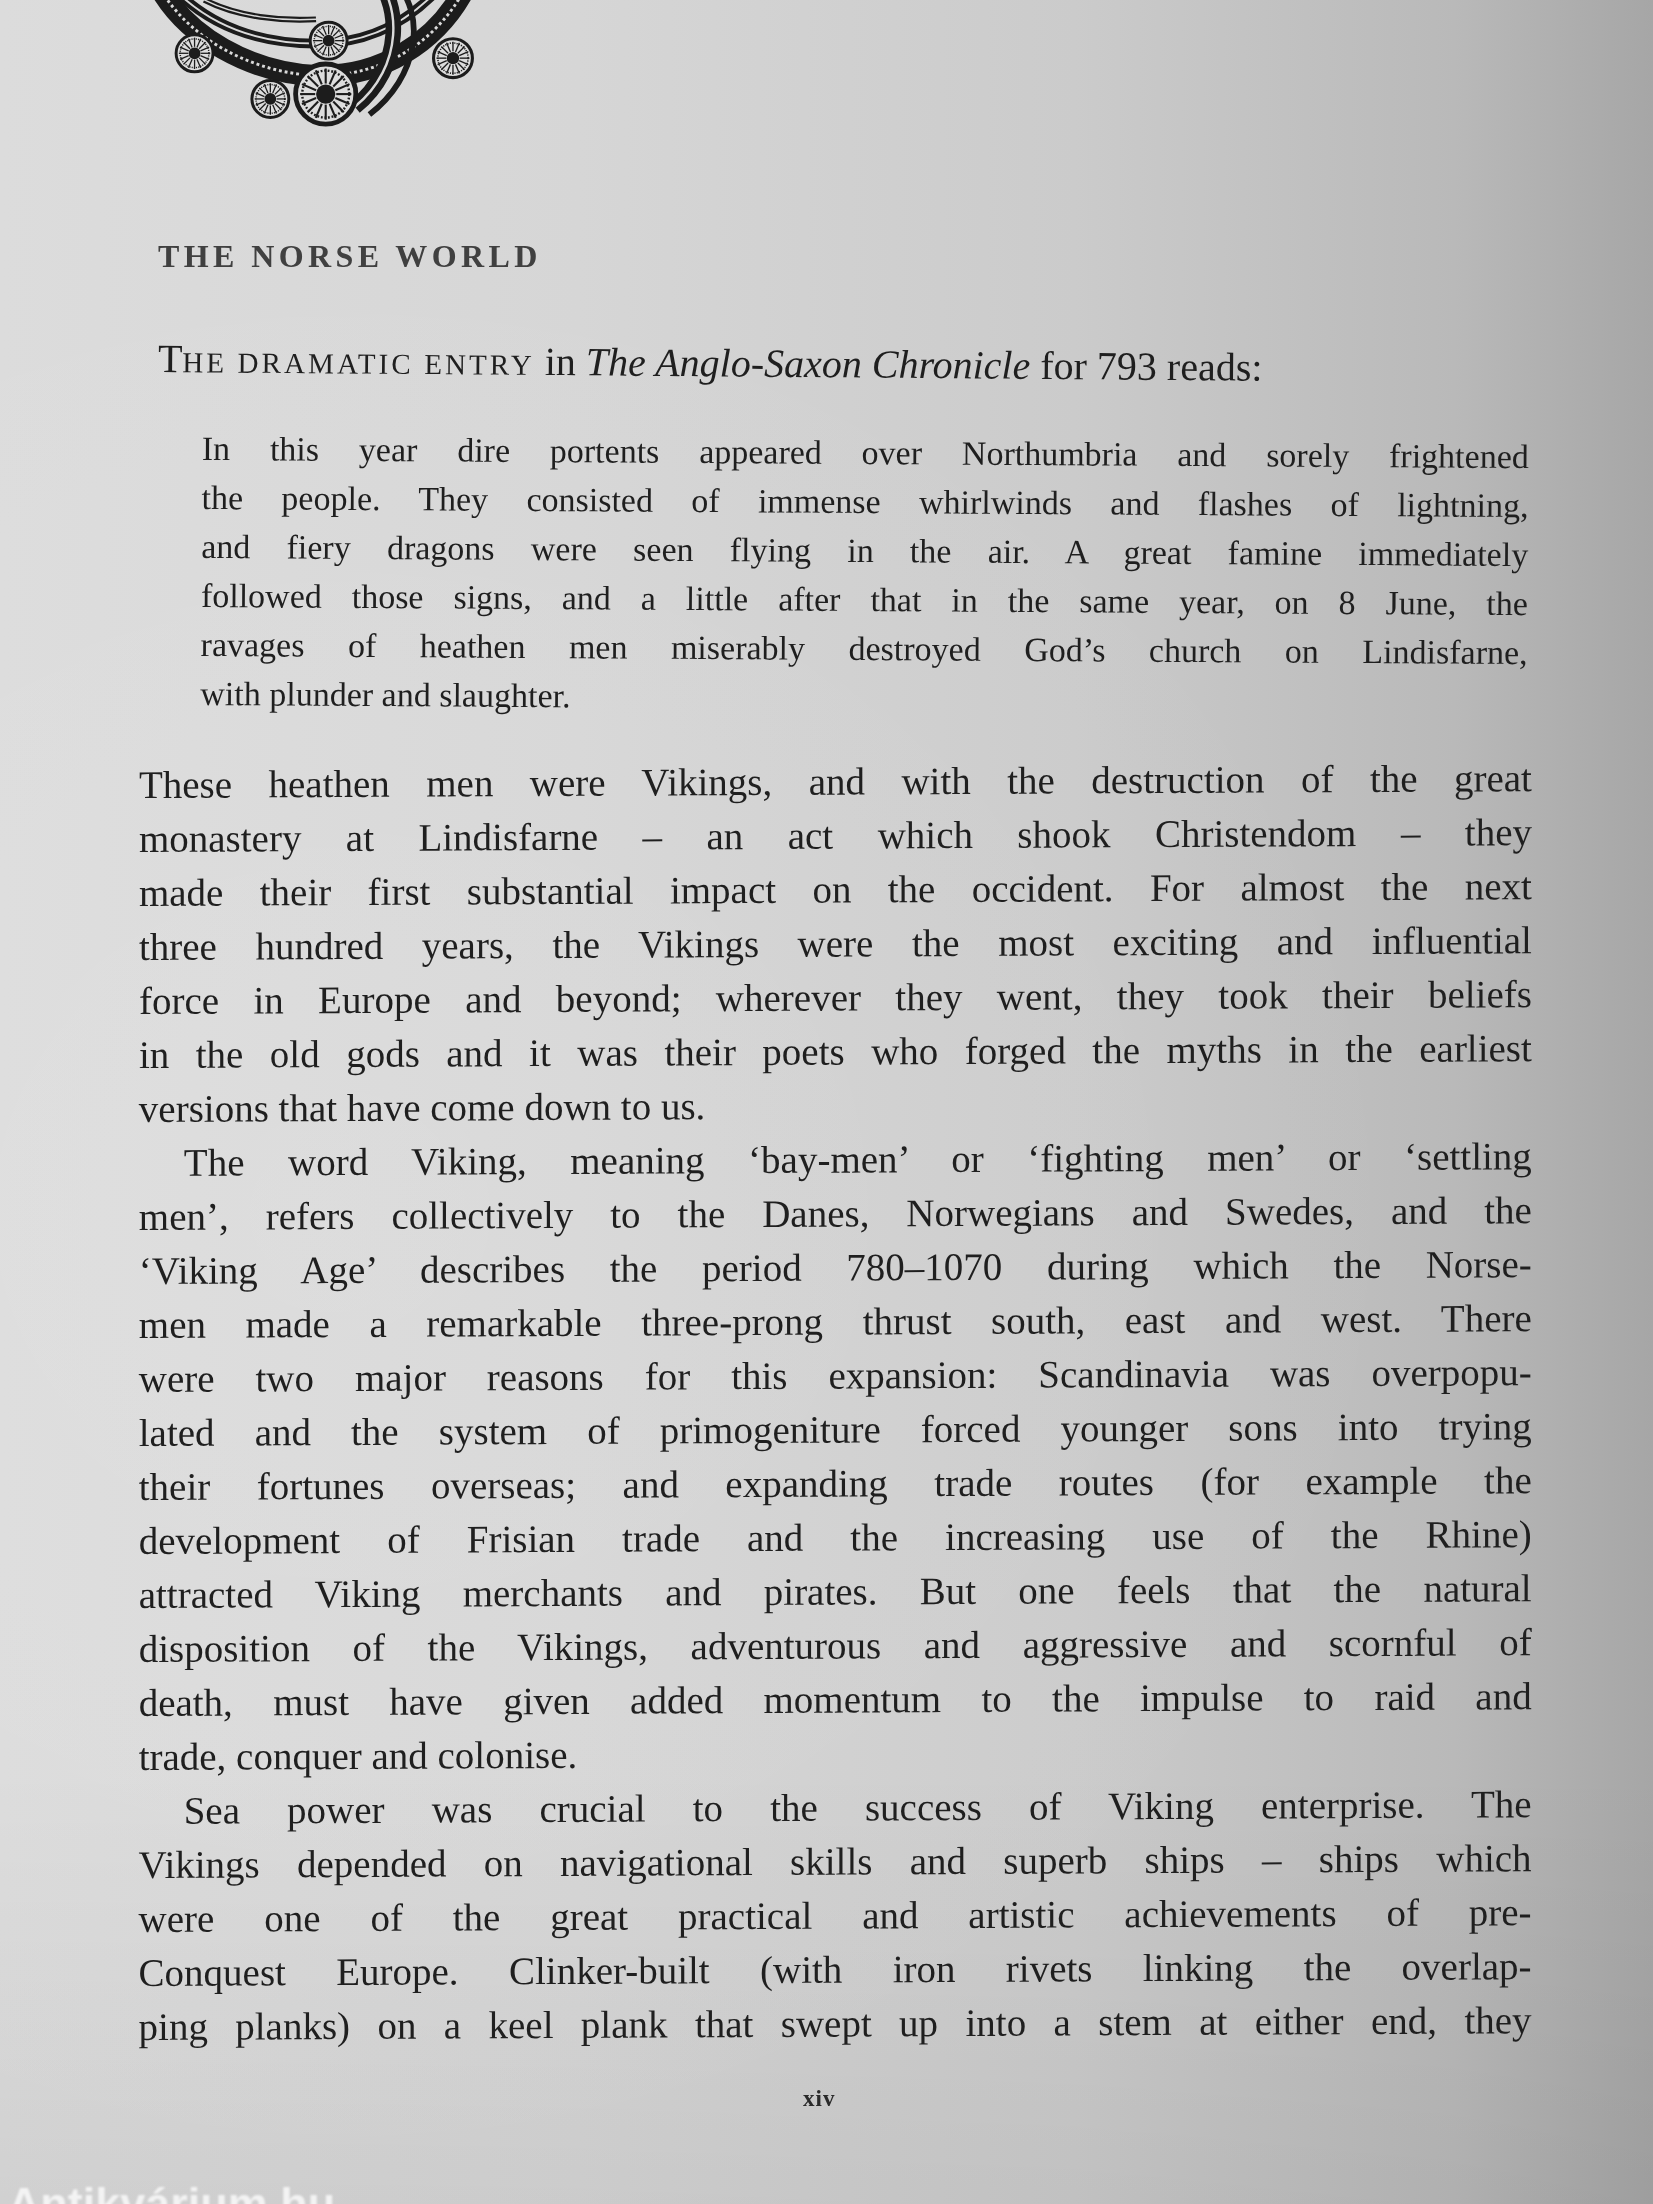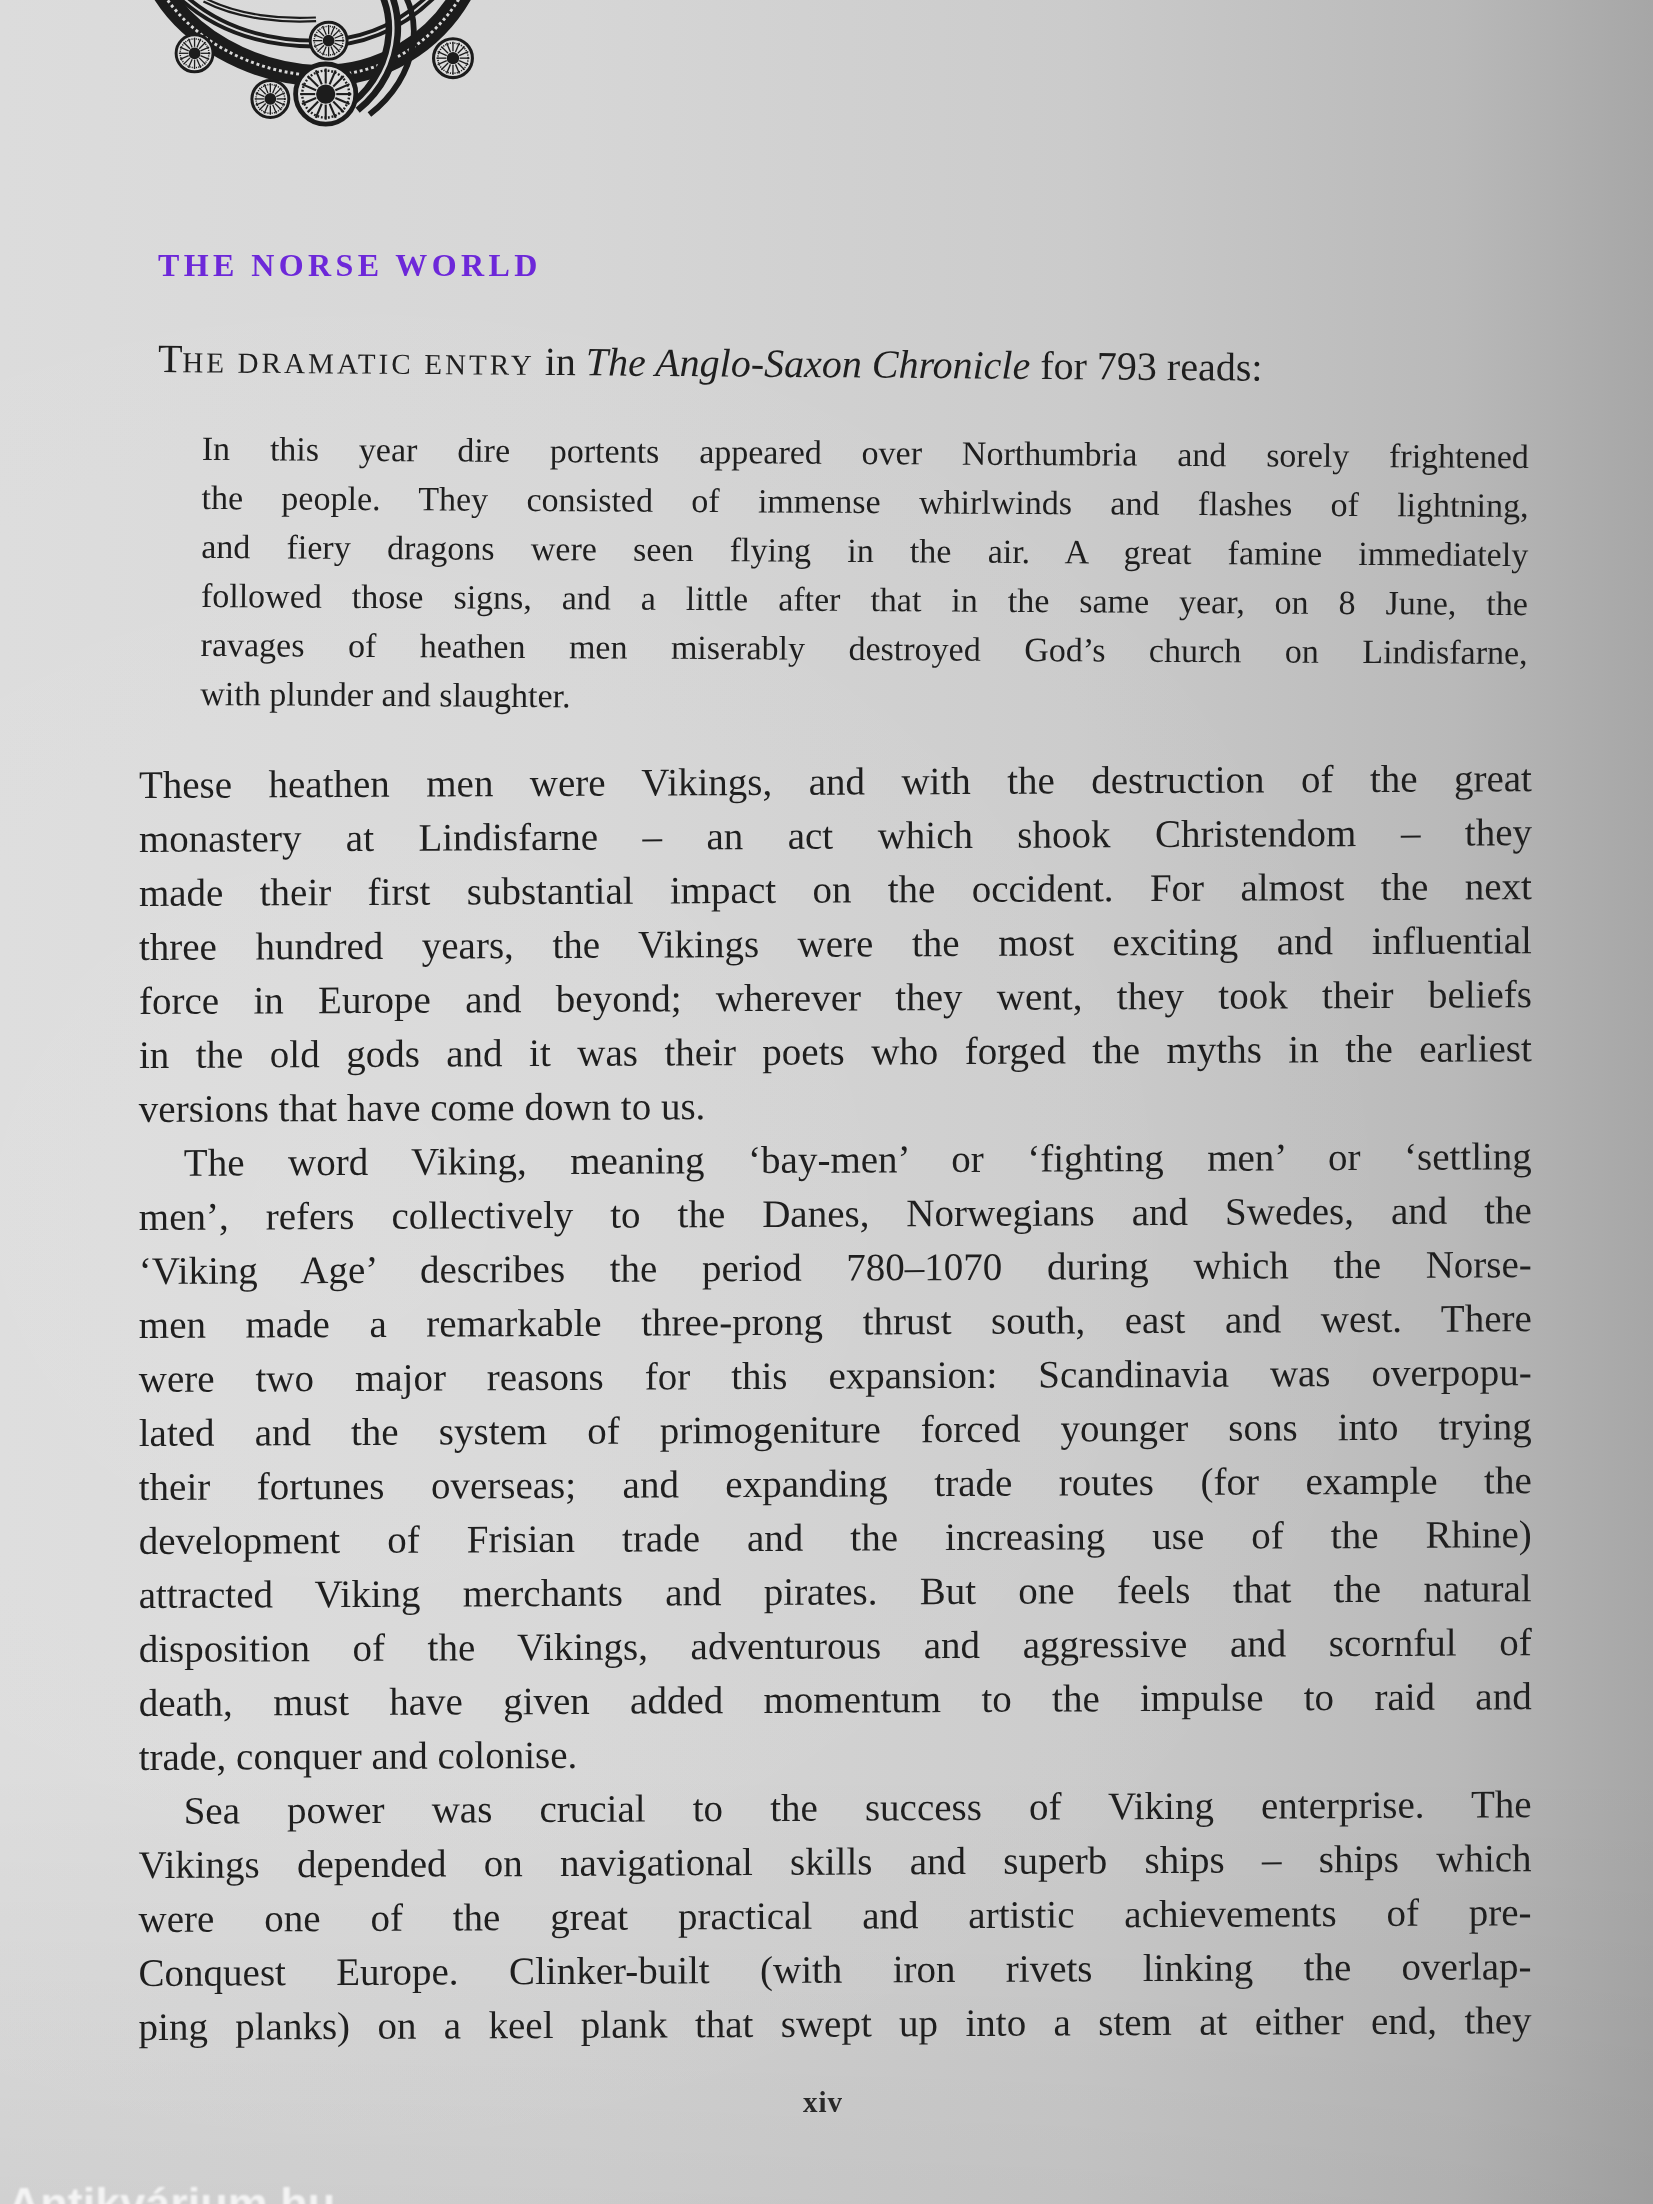--- a/index.html
+++ b/index.html
@@ -26,25 +26,25 @@
   .ornament {
     position: absolute;
     left: 146px;
     top: -39px;
     width: 340px;
     height: 170px;
   }
   .section-title {
     position: absolute;
     left: 158px;
-    top: 247px;
+    top: 238px;
     font-size: 32px;
     letter-spacing: 4.4px;
     font-weight: bold;
-    color: #6d28d9;
+    color: #404040;
     white-space: nowrap;
   }
   .intro {
     position: absolute;
     left: 158px;
     top: 335px;
     width: 1368px;
     font-size: 40px;
     white-space: nowrap;
     transform: rotate(0.45deg);
@@ -90,21 +90,21 @@
   .line.last {
     text-align-last: left;
   }
   .line.indent {
     padding-left: 45px;
   }
   .page-number {
     position: absolute;
     left: 803px;
     top: 2086px;
-    font-size: 29px;
+    font-size: 23px;
     font-weight: bold;
     color: #2a2a2a;
     letter-spacing: 1px;
   }
   .watermark {
     position: absolute;
     left: 7.8px;
     top: 2178px;
     font-family: "Liberation Sans", "DejaVu Sans", sans-serif;
     font-weight: bold;

